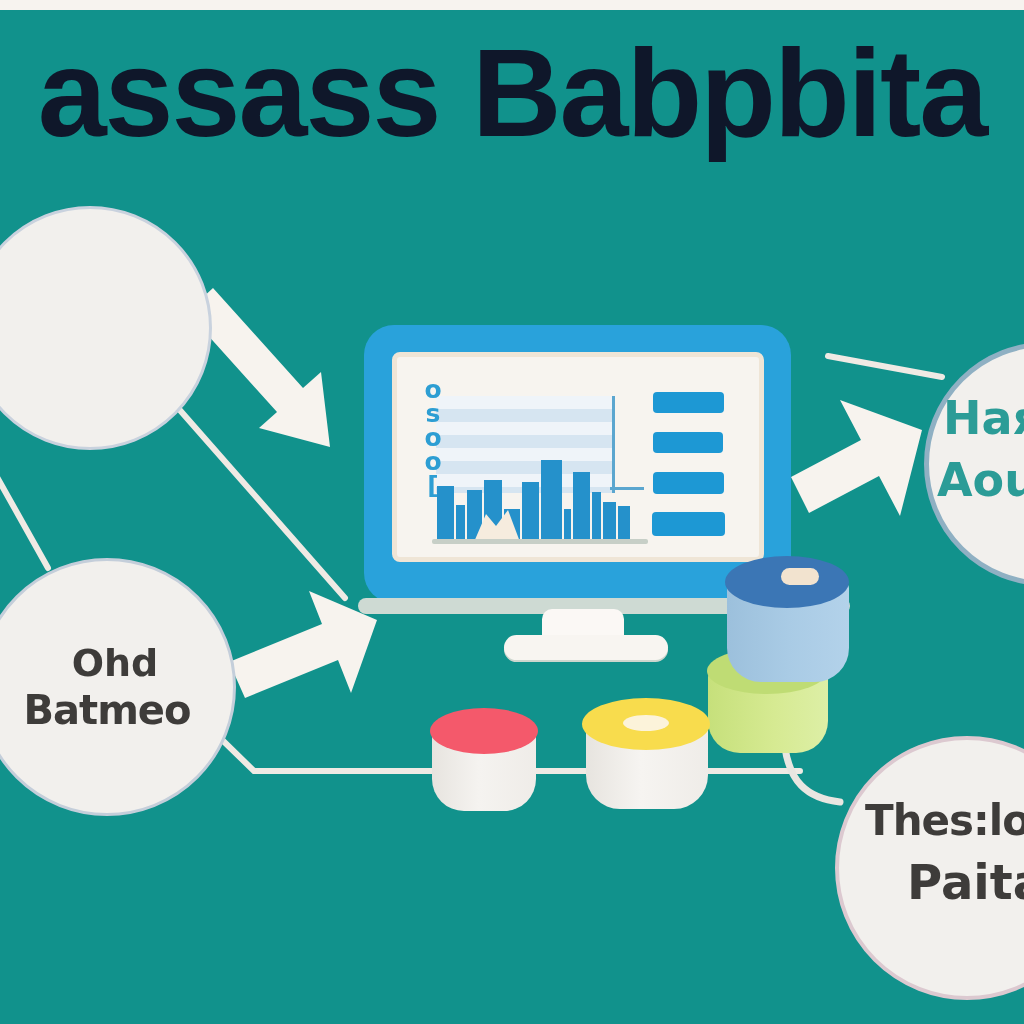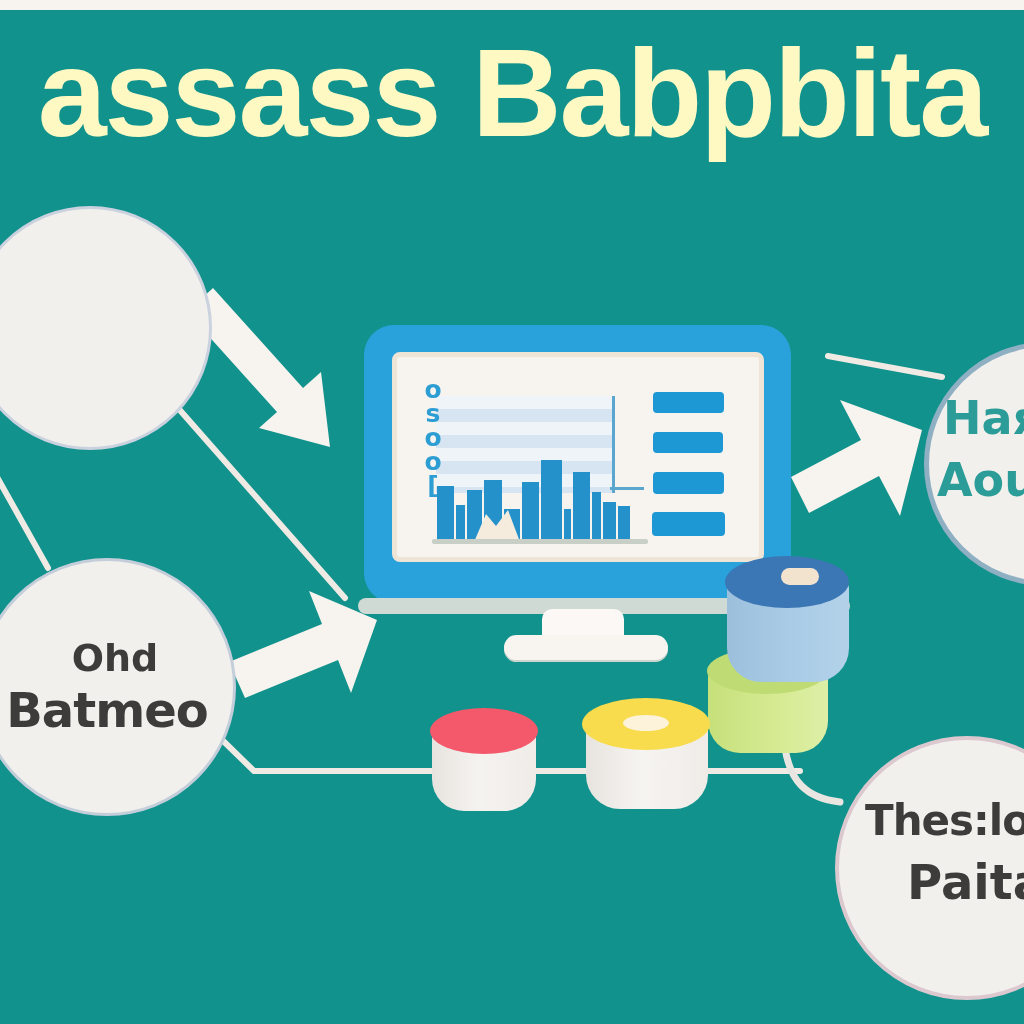--- a/index.html
+++ b/index.html
@@ -6,39 +6,39 @@
   .canvas{
     position:relative;width:1024px;height:1024px;overflow:hidden;
     background:#11928C;
     font-family:"DejaVu Sans", sans-serif;
   }
   .top-strip{position:absolute;left:0;top:0;width:1024px;height:10px;background:#F7F3EF;}
   .title{
     position:absolute;top:22px;left:50%;transform:translateX(-50%);
     white-space:nowrap;margin:0;
     font-family:"Liberation Sans", sans-serif;
-    font-size:124px;font-weight:700;letter-spacing:-2px;color:#fef9c3;
+    font-size:124px;font-weight:700;letter-spacing:-2px;color:#0f172a;
   }
   svg.layer{position:absolute;left:0;top:0;width:1024px;height:1024px;}
   .conn{stroke:#EFEAE4;stroke-width:6;fill:none;stroke-linecap:round;}
   .cable{stroke:#E9E6E1;stroke-width:7;fill:none;stroke-linecap:round;}
   .arrow{fill:#F7F3EE;}
   .node{
     position:absolute;border-radius:50%;background:#F2F0ED;
     display:flex;flex-direction:column;align-items:center;justify-content:center;
     color:#3E3C3A;font-weight:700;text-align:center;
   }
   .node-tl{left:-32px;top:206px;width:238px;height:238px;border:3px solid #C9D2DE;}
   .node-bl{left:-22px;top:558px;width:252px;height:252px;border:3px solid #C4CEDA;}
   .node-tr{left:924px;top:342px;width:234px;height:234px;border:5px solid #8FB0C3;}
   .node-br{left:835px;top:736px;width:256px;height:256px;border:4px solid #DCC9D0;}
   .node-tl .l1{font-size:38px;letter-spacing:-1px;}
   .node-tl .l2{font-size:36px;letter-spacing:-1px;margin-top:8px;}
   .node-bl .l1{font-size:38px;margin-left:16px;}
-  .node-bl .l2{font-size:48px;margin-top:2px;letter-spacing:-1px;}
+  .node-bl .l2{font-size:40px;margin-top:2px;letter-spacing:-1px;}
   .node-tr{display:block;color:#2B9C97;}
   .node-tr .l1{position:absolute;left:14px;top:44px;font-size:46px;}
   .node-tr .l2{position:absolute;left:8px;top:106px;font-size:46px;}
   .node-br{display:block;}
   .node-br .l1{position:absolute;left:26px;top:56px;font-size:42px;letter-spacing:-1px;}
   .node-br .l2{position:absolute;left:68px;top:114px;font-size:48px;}
   
   .monitor-frame{position:absolute;left:364px;top:325px;width:427px;height:278px;background:#29A2DB;border-radius:30px;}
   .monitor-screen{position:absolute;left:392px;top:352px;width:372px;height:210px;background:#F7F4EF;border:5px solid #EFE5D6;border-radius:8px;box-sizing:border-box;}
   .chart-panel{position:absolute;left:436px;top:396px;width:176px;height:97px;

